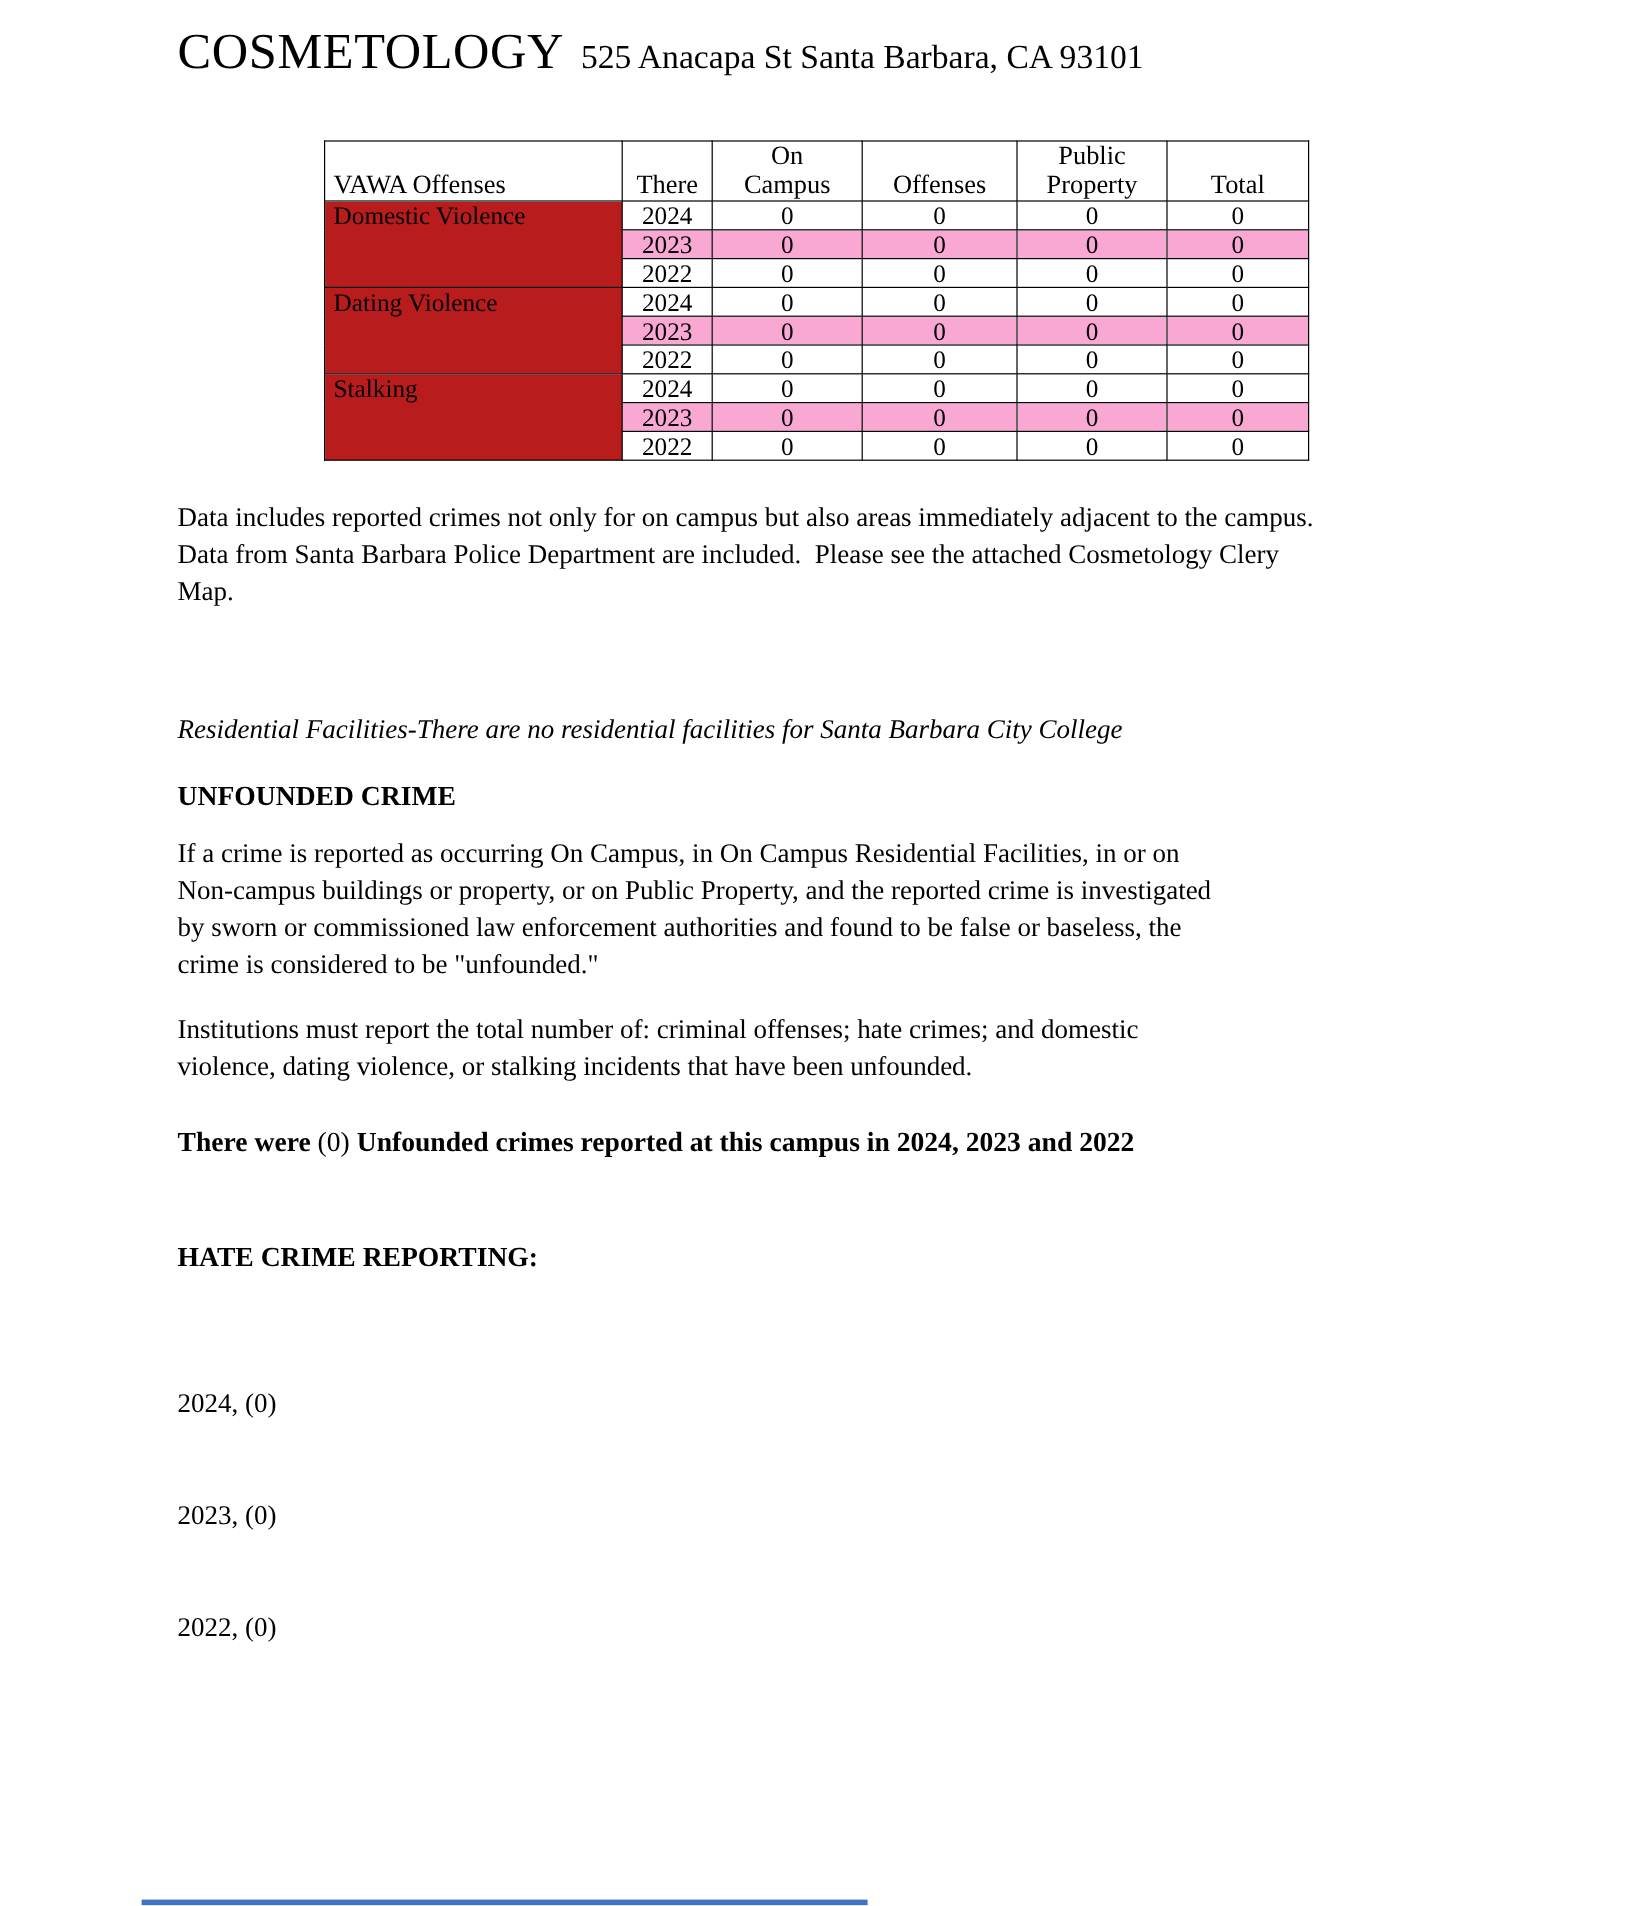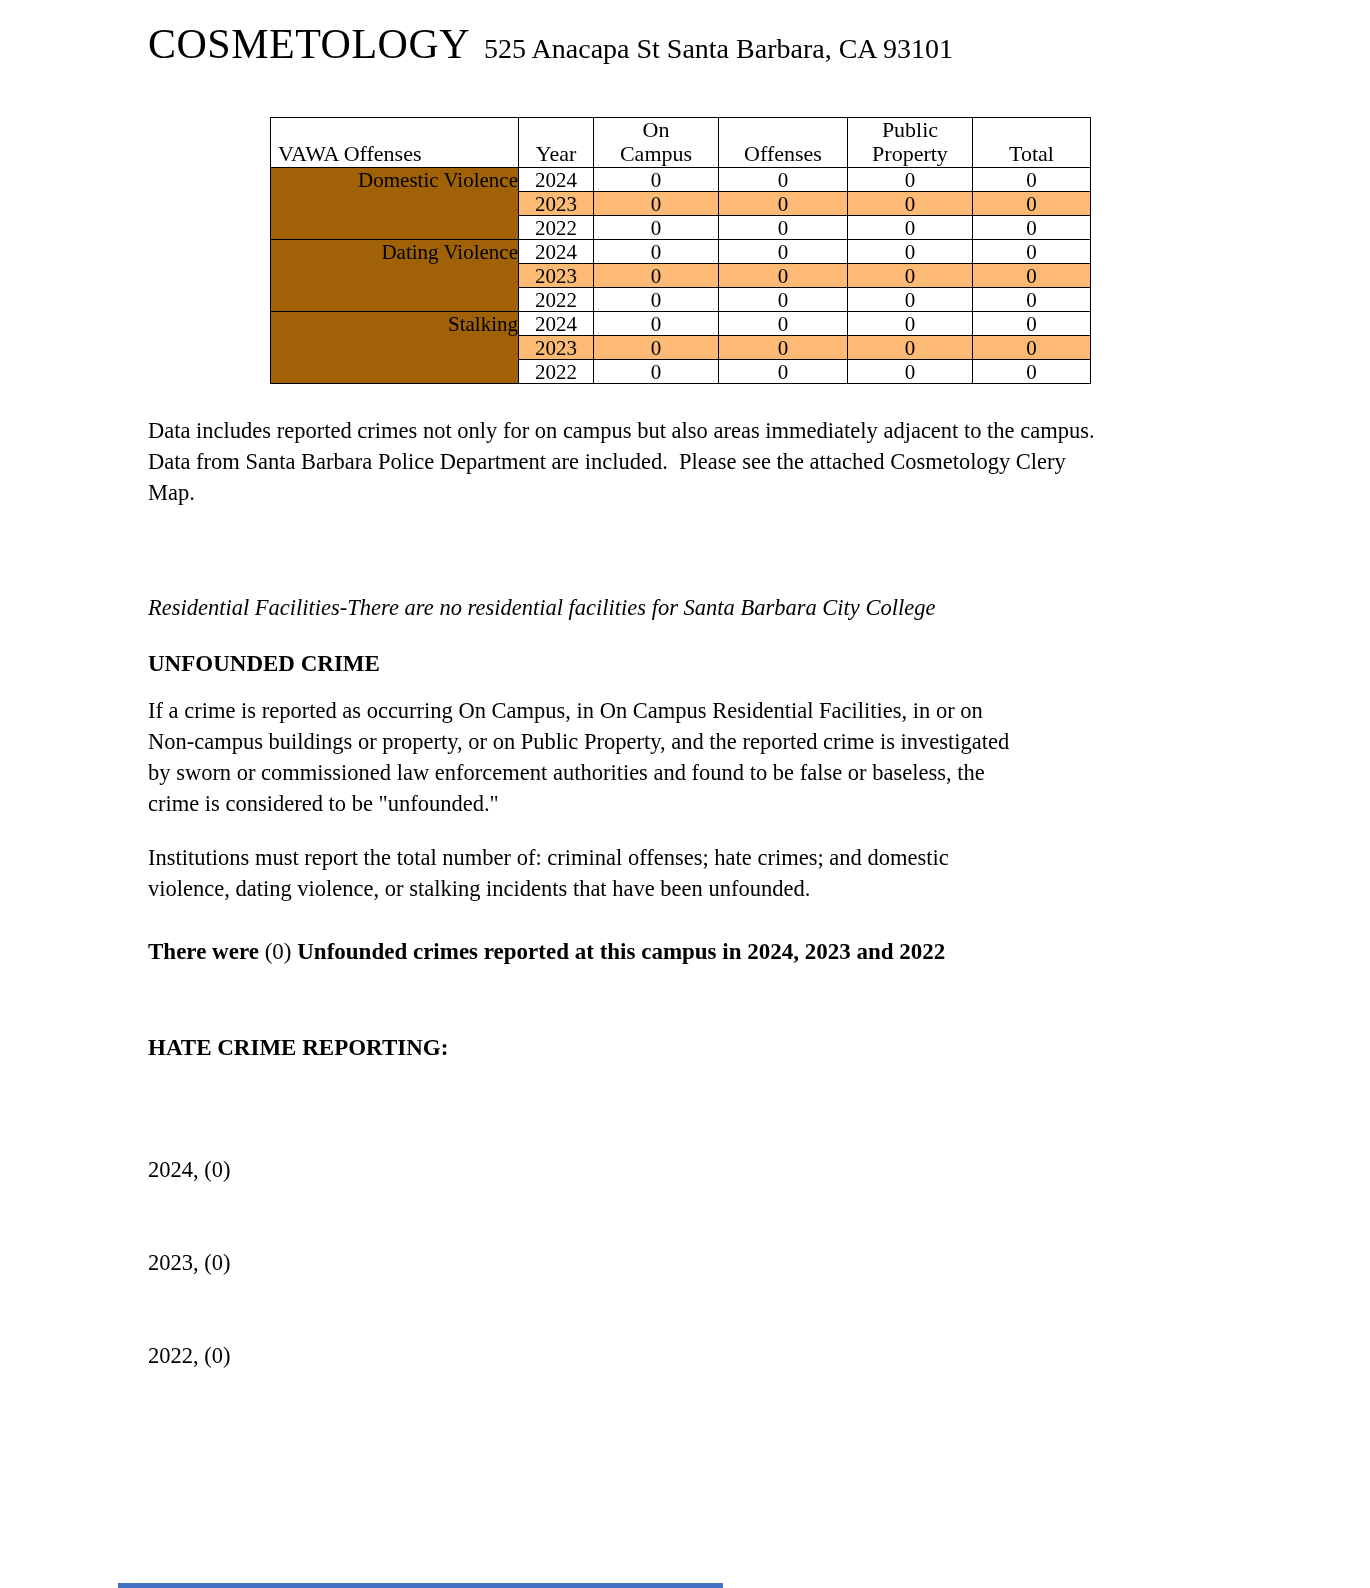--- a/index.html
+++ b/index.html
@@ -27,23 +27,23 @@
     overflow:hidden;
   }
   table.vawa thead th {
     font-weight:normal; vertical-align:bottom; height:48px;
     line-height:24px; white-space:pre-line; padding-bottom:1px; font-size:22px;
   }
   table.vawa thead th.th-offense { text-align:left; padding-left:7px; }
   table.vawa tbody tr { height:24px; }
   table.vawa tbody td { line-height:22px; }
   table.vawa td.offense {
-    text-align:right; padding-left:7px; vertical-align:top; line-height:25px; background:#a16207;
+    text-align:left; padding-left:7px; vertical-align:top; line-height:25px; background:#b91c1c;
   }
-  table.vawa tr.shaded td { background:#fdba74;font-family:Liberation Serif, serif; }
+  table.vawa tr.shaded td { background:#f9a8d4;font-family:Liberation Serif, serif; }
 
   
   .tx { position:absolute; left:148px; width:1130px; font-size:22.5px; line-height:31px; white-space:pre-wrap; }
   .italic { font-style:italic; }
   .b { font-weight:bold; }
 
   .p-data        { top:415px; }
   .p-residential { top:592px; }
   .h-unfounded   { top:648px; font-weight:bold; font-size:23px; }
   .p-unfounded   { top:679px;margin-top:16px; }
@@ -70,21 +70,21 @@
       <col class="c-offense">
         <col class="c-year">
         <col class="c-oncamp">
         <col class="c-noncamp">
         <col class="c-public">
         <col class="c-total">
     </colgroup>
     <thead>
       <tr>
         <th class="th-offense">VAWA Offenses</th>
-        <th>Year</th>
+        <th>There</th>
         <th>On
 Campus</th>
         <th>Offenses</th>
         <th>Public
 Property</th>
         <th>Total</th>
       </tr>
     </thead>
     <tbody>
 

